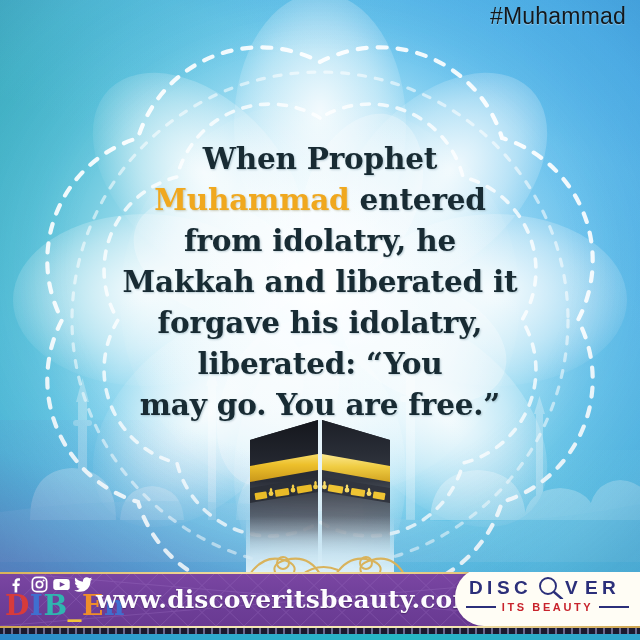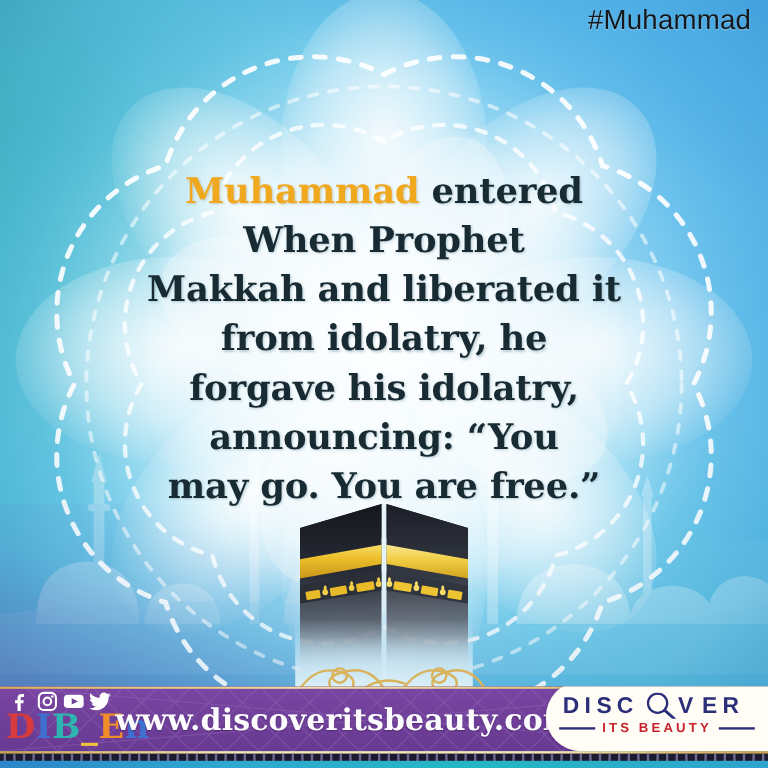--- a/index.html
+++ b/index.html
@@ -356,26 +356,26 @@
           <stop offset="70%" stop-color="#d6ecf6" stop-opacity="0.82"></stop>
           <stop offset="100%" stop-color="#dcf0f8" stop-opacity="1"></stop>
         </linearGradient>
       </defs>
     </svg>
   </div>
 
   <div class="hashtag">#Muhammad</div>
 
   <div class="quote">
+    <span class="ln">When Prophet</span>
     <span class="ln"><span class="hl">Muhammad</span><span> entered</span></span>
-    <span class="ln">When Prophet</span>
+    <span class="ln">from idolatry, he</span>
     <span class="ln">Makkah and liberated it</span>
-    <span class="ln">from idolatry, he</span>
     <span class="ln">forgave his idolatry,</span>
-    <span class="ln">announcing: “You</span>
+    <span class="ln">liberated: “You</span>
     <span class="ln">may go. You are free.”</span>
   </div>
 
   <svg class="goldswirl" viewBox="0 0 640 34" preserveAspectRatio="none">
     <g fill="none" stroke="#d9b35c" stroke-width="2">
       <path d="M250 30 q14 -20 34 -14 q16 5 8 16 q-8 10 -16 -2 q-6 -10 10 -14 q22 -6 34 14"></path>
       <path d="M336 30 q14 -20 34 -14 q16 5 8 16 q-8 10 -16 -2 q-6 -10 10 -14 q20 -6 32 14"></path>
       <path d="M300 32 q18 -14 38 -6"></path>
       <circle cx="283" cy="19" r="6"></circle>
       <circle cx="366" cy="19" r="6"></circle>

